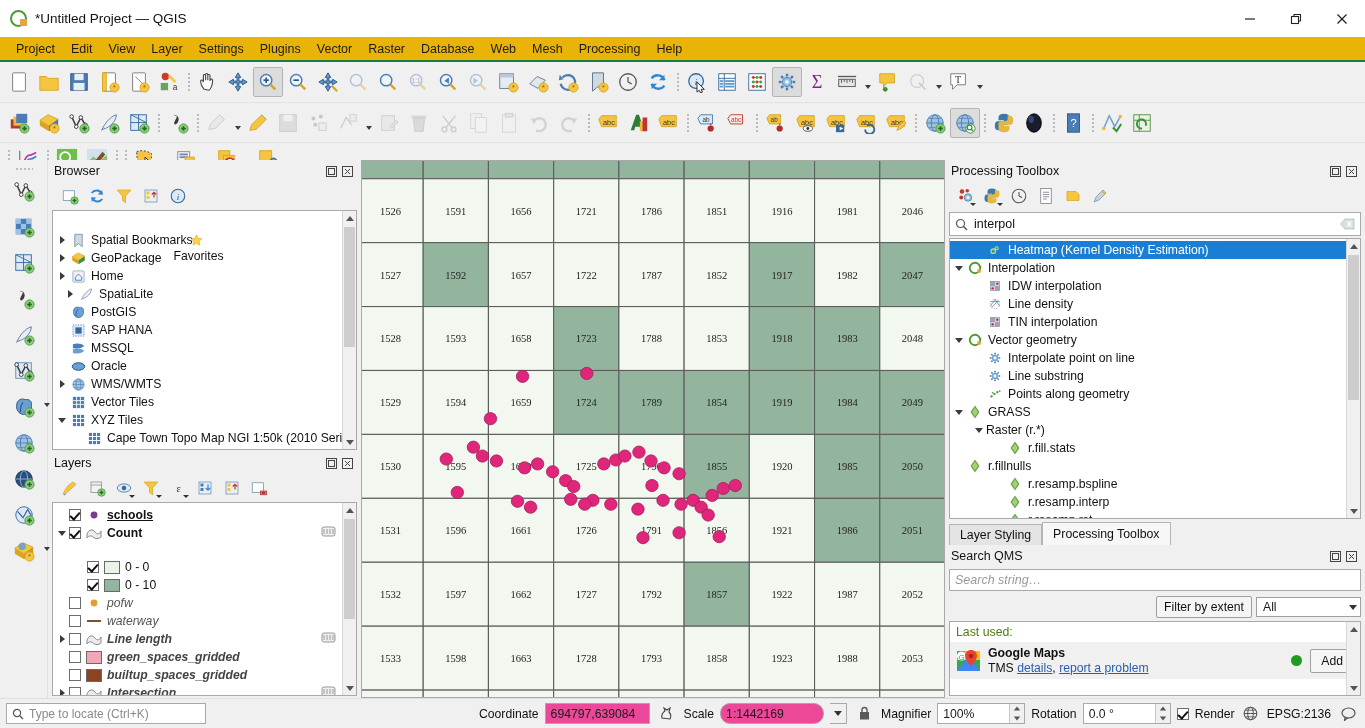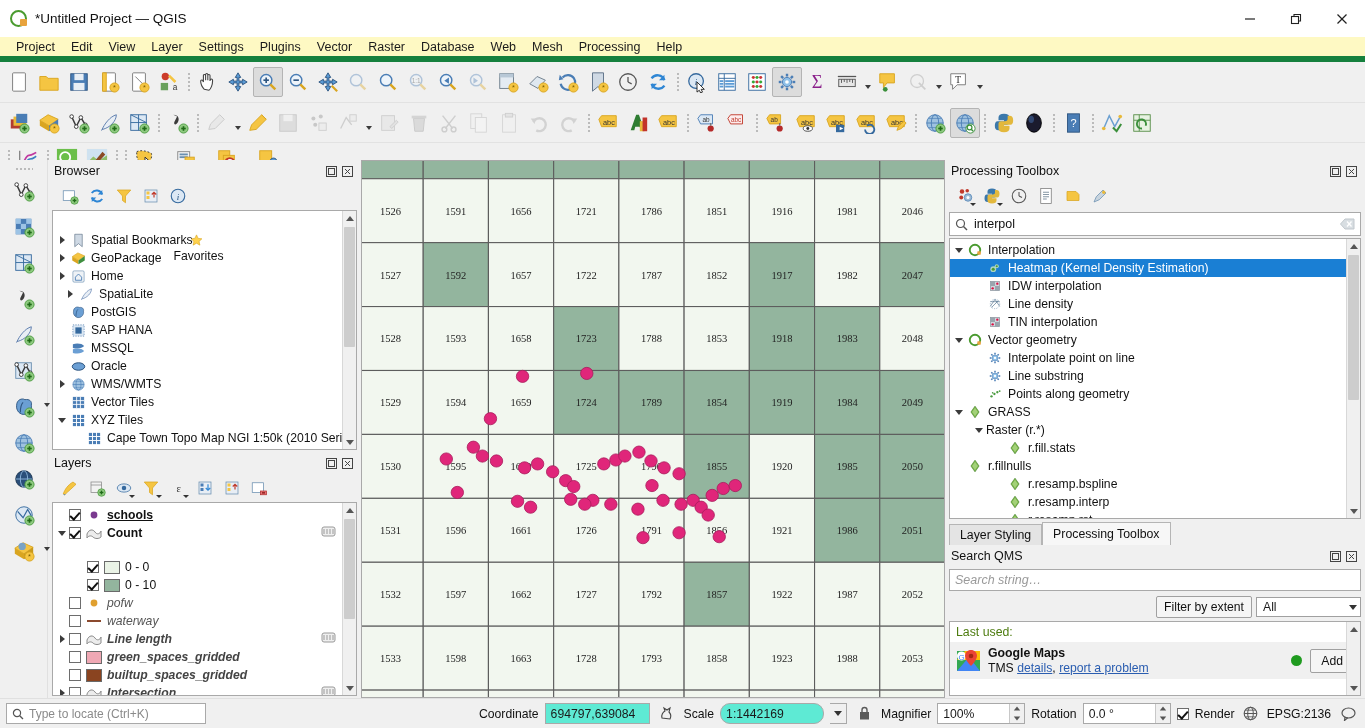--- a/index.html
+++ b/index.html
@@ -16,21 +16,21 @@
   .titlebar { height:37px; background:#ffffff; display:flex; align-items:center; padding-left:10px; }
   .qgis-logo { width:17px; height:17px; margin-right:8px; position:relative; flex:none; }
   .qgis-logo .ring { position:absolute; inset:0; border-radius:50%; border:2.5px solid #4a9b2f; }
   .qgis-logo .dot { position:absolute; right:0px; bottom:1px; width:7px; height:7px; background:#e8a33d; border-radius:1px; }
   .title-text { font-size:13.5px; color:#111; }
   .win-btns { margin-left:auto; display:flex; height:37px; }
   .win-btn { width:46px; height:37px; display:flex; align-items:center; justify-content:center; }
   .win-btn svg { display:block; }
 
   
-  .menubar { height:25px; background:#fef9c3; display:flex; align-items:center; padding-left:8px; border-bottom:6px solid #15803d;}
+  .menubar { height:25px; background:#eab308; display:flex; align-items:center; padding-left:8px; border-bottom:2px solid #15803d;}
   .menu-item { padding:3px 8px; font-size:12.5px; color:#1b1b1b; white-space:nowrap; }
 
   
   .toolbar { display:flex; align-items:center; background:#f0f0f0; border-bottom:1px solid #e2e2e2; padding-left:4px; }
   .tb1 { height:41px; }
   .tb2 { height:40px; }
   .tb3 { height:33px; }
   .tool { width:30px; height:30px; display:flex; align-items:center; justify-content:center; border-radius:2px; flex:none; position:relative; }
   .tool.active { background:#dcdcdc; border:1px solid #b4b4b4; }
   .tool.dim { opacity:.38; }
@@ -113,21 +113,21 @@
   .qms-sub { font-size:12.2px; color:#111; margin-top:1px;}
   .qms-sub a { color:#2a5db0; text-decoration:underline; }
   .green-dot { width:11px; height:11px; border-radius:50%; background:#1f9b1f; margin-left:auto; margin-right:8px; }
 
   
   .statusbar { position:absolute; left:0; right:0; bottom:0; height:30px; background:#f0f0f0; display:flex; align-items:center; padding:0 6px; gap:6px; border-top:1px solid #e0e0e0;}
   .locator { width:200px; height:21px; border:1px solid #a9a9a9; background:#fff; display:flex; align-items:center; padding:0 5px; }
   .locator input { border:0; outline:0; flex:1; font-size:12px; font-family:"Liberation Sans",sans-serif; background:transparent;}
   .locator input::placeholder { color:#8a8a8a; }
   .sb-label { font-size:12.2px; color:#111; white-space:nowrap;}
-  .sb-field { height:21px; border:1px solid #a9a9a9; background:#5eead4; display:flex; align-items:center; padding:0 5px; font-size:12.2px; }
+  .sb-field { height:21px; border:1px solid #a9a9a9; background:#ec4899; display:flex; align-items:center; padding:0 5px; font-size:12.2px; }
   .spin { height:21px; border:1px solid #a9a9a9; background:#fff; display:flex; align-items:center; padding:0 0 0 5px; font-size:12.2px;}
   .spin .sv { min-width:0; }
   .spin .sbtns { margin-left:auto; width:15px; height:19px; border-left:1px solid #c8c8c8; display:flex; flex-direction:column;}
   .spin .sbtns div { flex:1; display:flex; align-items:center; justify-content:center; background:#f0f0f0;}
   .cmb-arrow { width:17px; height:21px; border:1px solid #a9a9a9; border-left:none; background:#f0f0f0; display:flex; align-items:center; justify-content:center;}
   .sb-cb { width:12px; height:12px; border:1px solid #6d6d6d; background:#fff; position:relative;}
   .sb-cb.on::after { content:""; position:absolute; left:2px; top:0px; width:4px; height:8px; border:solid #111; border-width:0 2px 2px 0; transform:rotate(42deg);}
   .ml { margin-left:auto; }
 </style>
 </head>
@@ -1656,41 +1656,41 @@
           <input id="proc-search" value="interpol" style="">
           <svg width="15" height="12" style="flex:none;opacity:.55">
             <path d="M5 1 H14 V11 H5 L0.5 6 Z" fill="#b9c4cc" stroke="#8d9aa3"></path>
             <line x1="7" y1="3.5" x2="11.5" y2="8.5" stroke="#fff" stroke-width="1.3"></line>
             <line x1="11.5" y1="3.5" x2="7" y2="8.5" stroke="#fff" stroke-width="1.3"></line>
           </svg>
         </div>
 
         <div class="tree">
           <div class="tree-scroll" id="proc-tree">
-              <div class="row" style="height: 18px; padding-left: 2px;">
-                <span class="exp d"></span>
-                <span class="ico">
-                  <svg width="14" height="14" viewBox="0 0 24 24">
-                    <circle cx="12" cy="12" r="9" fill="none" stroke="#4a9b2f" stroke-width="3.2"></circle>
-                    <rect x="16" y="14" width="6" height="6" rx="1" fill="#e8a33d"></rect>
-                  </svg>
-                </span>
-                <span class="lbl">Interpolation</span>
-              </div>
               <div class="row" style="height: 18px; padding-left: 22px; background: rgb(26, 127, 212);">
                 <span class="exp" style="filter: brightness(3);"></span>
                 <span class="ico">
                   <svg width="14" height="14" viewBox="0 0 24 24">
                     <circle cx="9" cy="14" r="5" fill="#cfe8bf" opacity=".8"></circle>
                     <circle cx="9" cy="14" r="2.6" fill="#4a9b2f"></circle>
                     <circle cx="15" cy="9" r="3.6" fill="#cfe8bf" opacity=".8"></circle>
                     <circle cx="15" cy="9" r="1.8" fill="#4a9b2f"></circle>
                   </svg>
                 </span>
                 <span class="lbl" style="color: rgb(255, 255, 255);">Heatmap (Kernel Density Estimation)</span>
+              </div>
+              <div class="row" style="height: 18px; padding-left: 2px;">
+                <span class="exp d"></span>
+                <span class="ico">
+                  <svg width="14" height="14" viewBox="0 0 24 24">
+                    <circle cx="12" cy="12" r="9" fill="none" stroke="#4a9b2f" stroke-width="3.2"></circle>
+                    <rect x="16" y="14" width="6" height="6" rx="1" fill="#e8a33d"></rect>
+                  </svg>
+                </span>
+                <span class="lbl">Interpolation</span>
               </div>
               <div class="row" style="height: 18px; padding-left: 22px;">
                 <span class="exp"></span>
                 <span class="ico">
                   <svg width="14" height="14" viewBox="0 0 24 24">
                     <rect x="4" y="4" width="16" height="16" fill="#cfd6dd" stroke="#7a858e"></rect>
                     <rect x="4" y="4" width="8" height="8" fill="#9aa5ae"></rect>
                     <rect x="12" y="12" width="8" height="8" fill="#9aa5ae"></rect>
                     <circle cx="8" cy="16" r="2" fill="#d14"></circle>
                     <circle cx="16" cy="8" r="2" fill="#d14"></circle>

